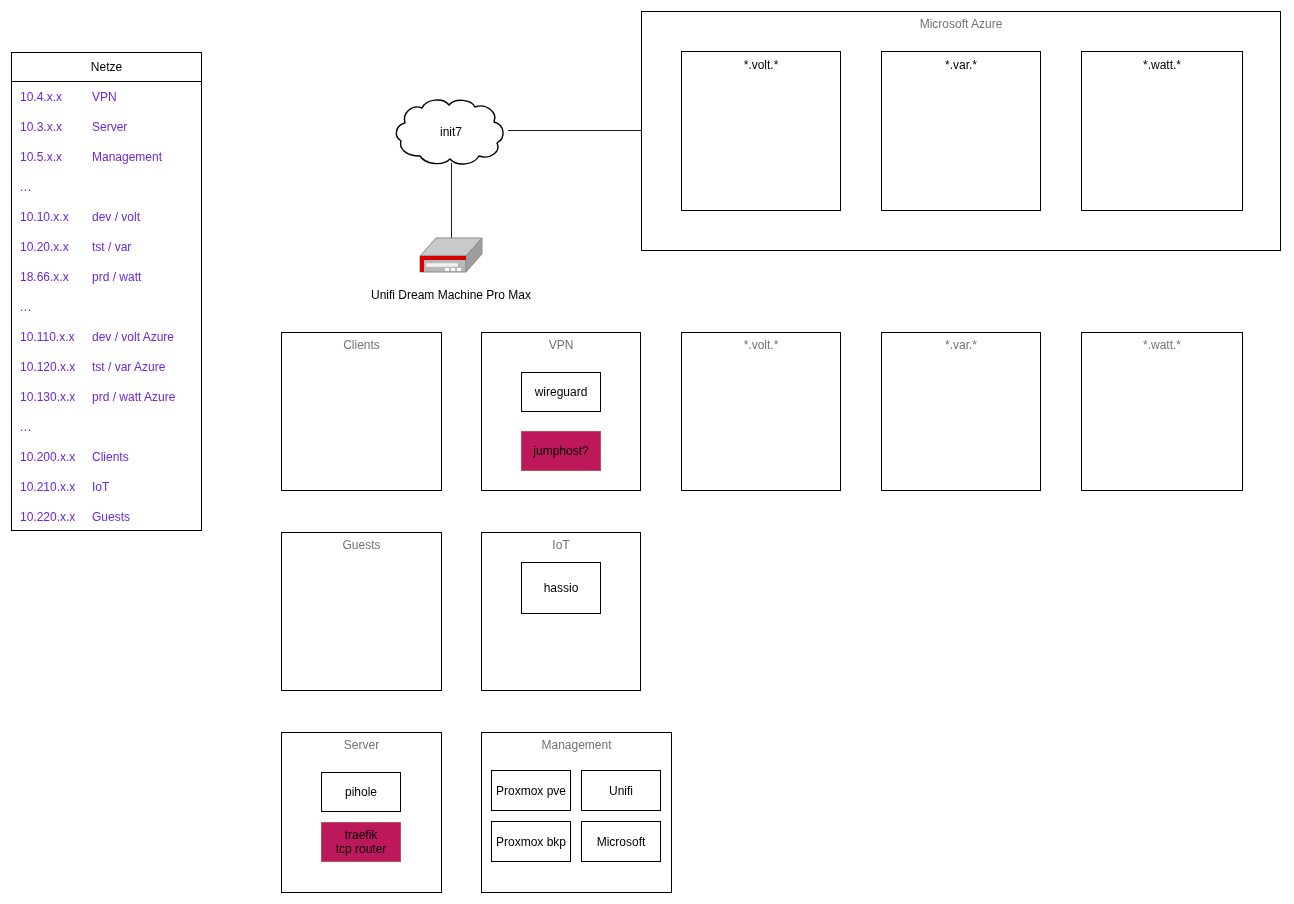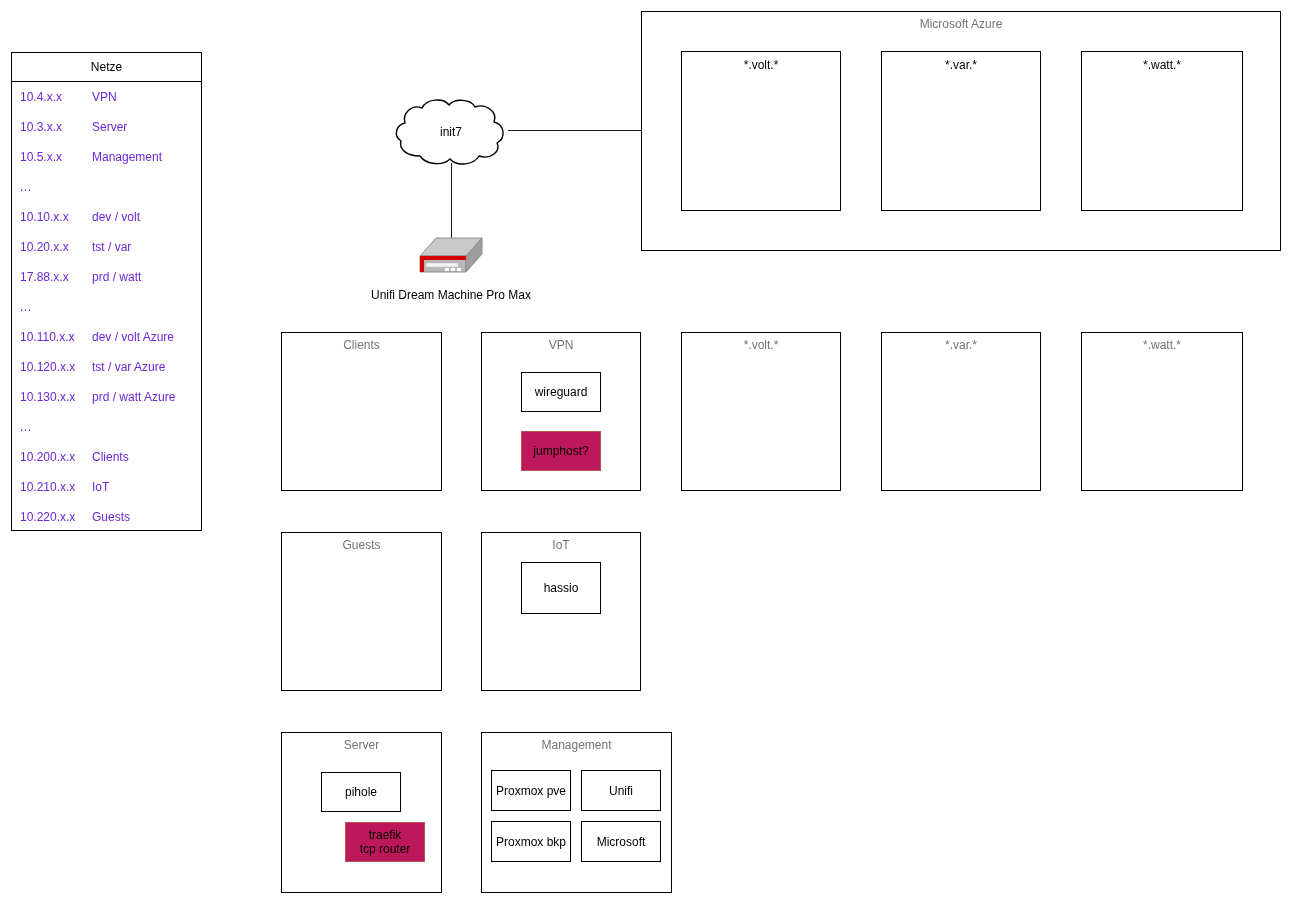--- a/index.html
+++ b/index.html
@@ -173,21 +173,21 @@
       </div>
       <div class="netze-row">
         <span class="netze-cidr">10.10.x.x</span>
         <span class="netze-label">dev / volt</span>
       </div>
       <div class="netze-row">
         <span class="netze-cidr">10.20.x.x</span>
         <span class="netze-label">tst / var</span>
       </div>
       <div class="netze-row">
-        <span class="netze-cidr">17.88.x.x</span>
+        <span class="netze-cidr">18.66.x.x</span>
         <span class="netze-label">prd / watt</span>
       </div>
       <div class="netze-row sep">
         <span class="netze-cidr">...</span>
         <span class="netze-label"></span>
       </div>
       <div class="netze-row">
         <span class="netze-cidr">10.110.x.x</span>
         <span class="netze-label">dev / volt Azure</span>
       </div>
@@ -310,21 +310,21 @@
   <div class="node rect leaf" style="left:521px; top:562px; width:80px; height:52px;">
     <span>hassio</span>
   </div>
 
   <div class="node rect" style="left:281px; top:732px; width:161px; height:161px;">
     <div class="container-title">Server</div>
   </div>
   <div class="node rect leaf" style="left:321px; top:772px; width:80px; height:40px;">
     <span>pihole</span>
   </div>
-  <div class="node rect-pink leaf" style="left:321px; top:822px; width:80px; height:40px;margin-left:24px;">
+  <div class="node rect-pink leaf" style="left:321px; top:822px; width:80px; height:40px;">
     <span>traefik
 tcp router</span>
   </div>
 
   <div class="node rect" style="left:481px; top:732px; width:191px; height:161px;">
     <div class="container-title">Management</div>
   </div>
   <div class="node rect leaf" style="left:491px; top:770px; width:80px; height:41px;">
     <span>Proxmox pve</span>
   </div>

